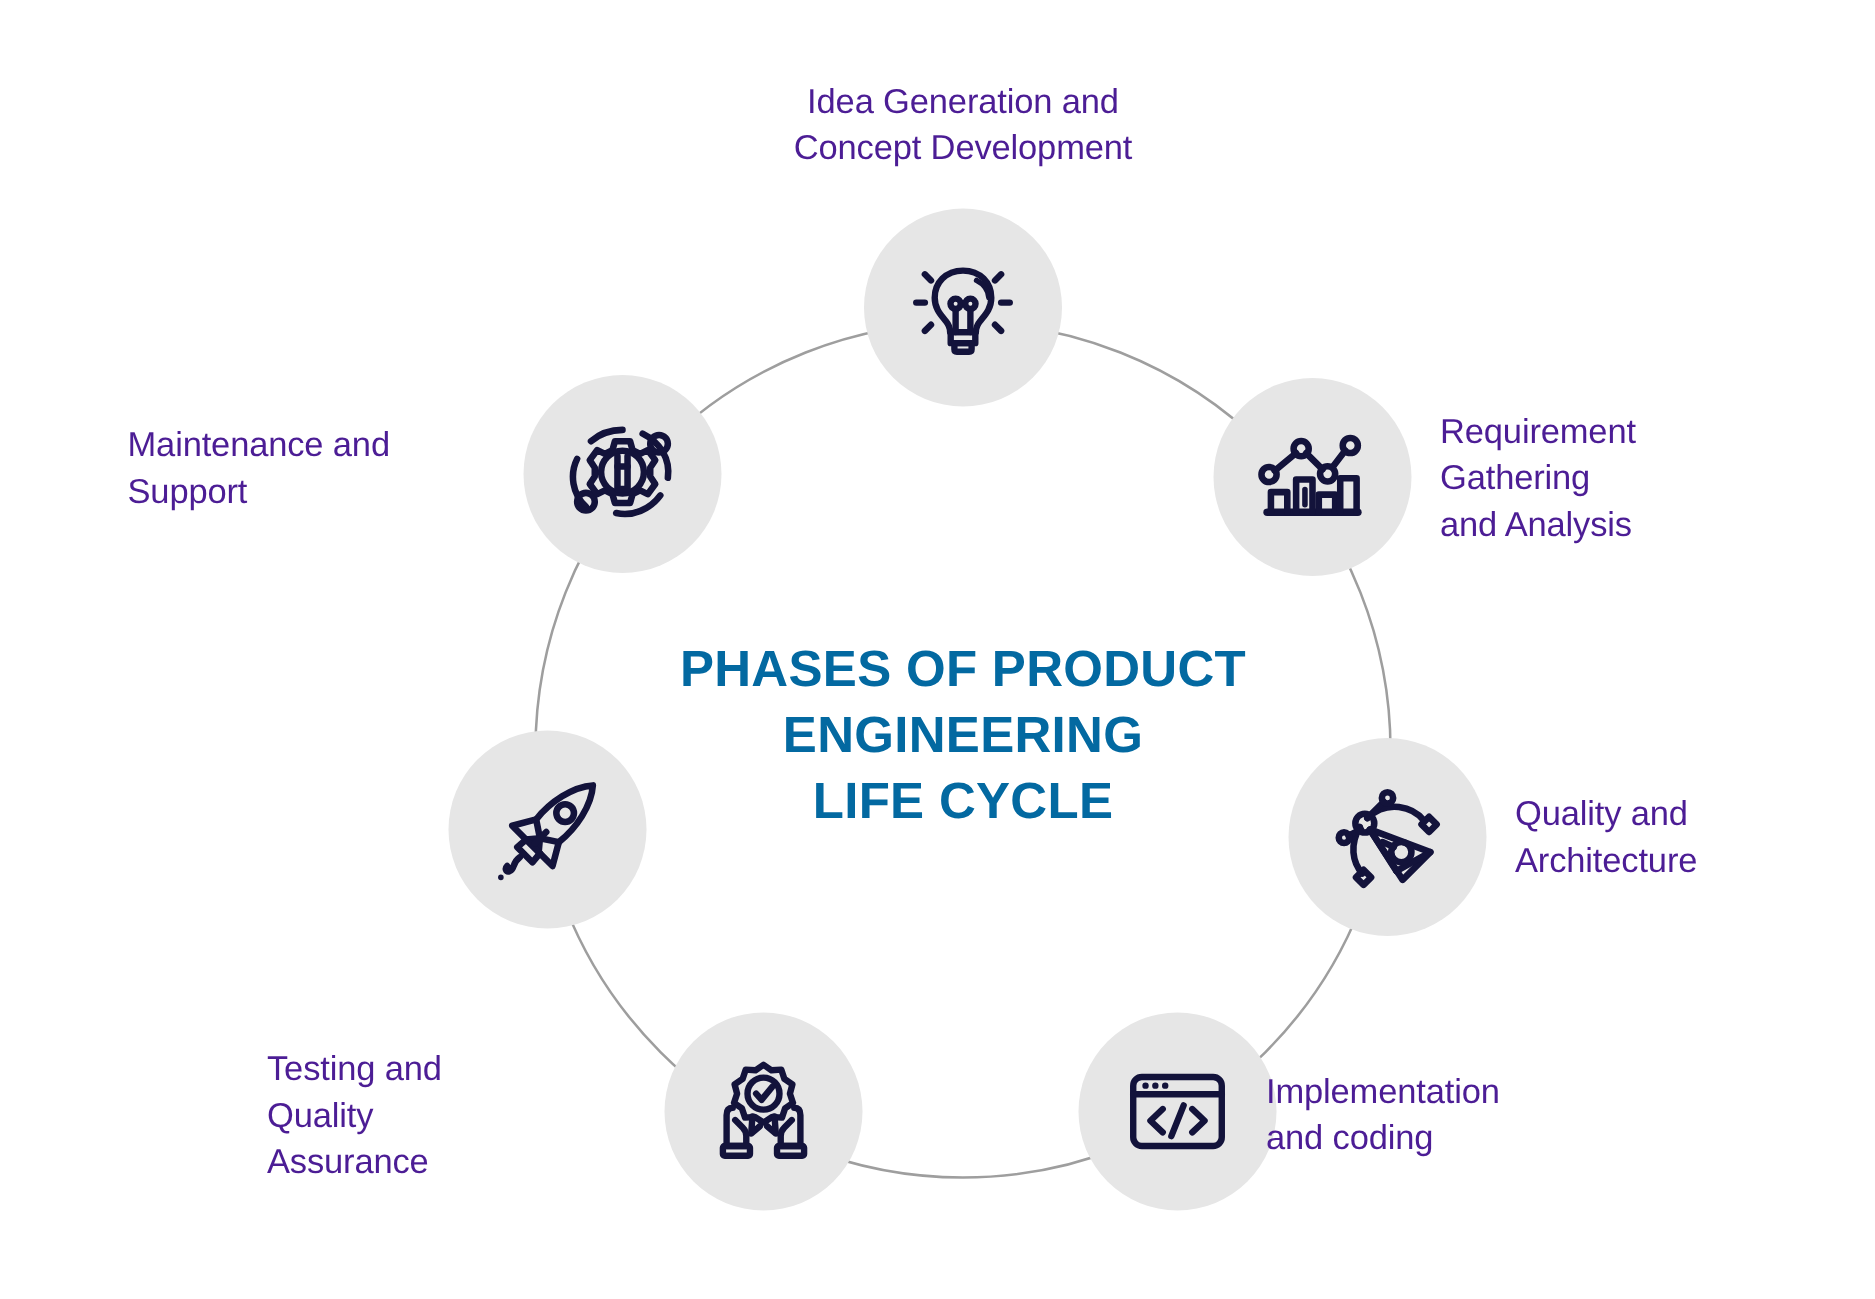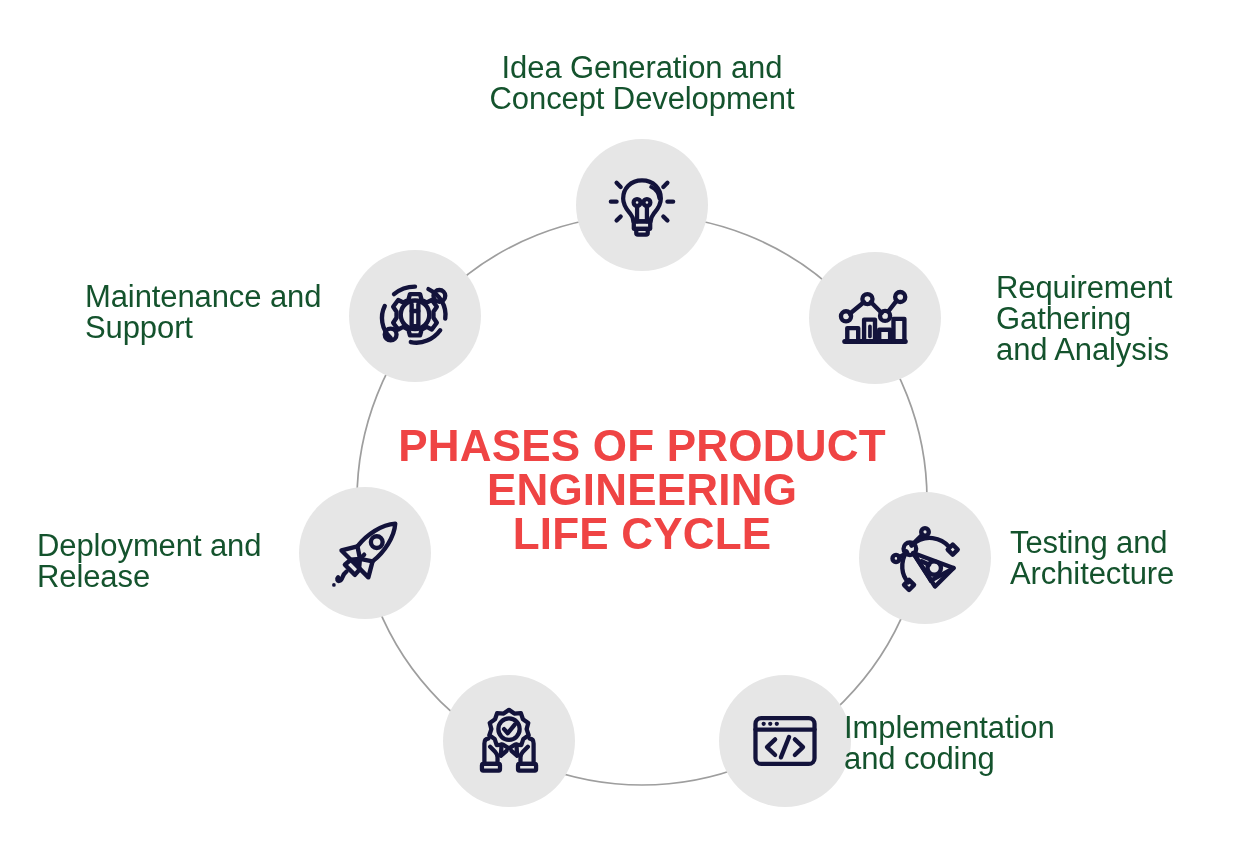--- a/index.html
+++ b/index.html
@@ -24,38 +24,38 @@
     display:flex;align-items:center;justify-content:center;
   }
   .node svg{display:block;}
   .ico{stroke:#13133b;fill:none;stroke-width:5.2;
        stroke-linecap:round;stroke-linejoin:round;}
   .ico-f{fill:#13133b;stroke:none;}
 
   
   .label{
     position:absolute;
-    color:#14532d;
-    font-size:31px;
+    color:#4c1d95;
+    font-size:23px;
     line-height:31px;
     white-space:pre-line;
     letter-spacing:-0.1px;
   }
   .lbl-c{text-align:center;}
   .lbl-l{text-align:left;}
   .lbl-r{}
 
   
   #center-title{
     position:absolute;
     left:376px;top:424px;
     width:532px;
     text-align:center;
-    color:#ef4444;
-    font-size:44px;
+    color:#0369a1;
+    font-size:34px;
     font-weight:bold;
     line-height:44px;
     letter-spacing:0.2px;
     white-space:pre-line;
   }
 </style>
 </head>
 <body>
 
 <div id="stage">
@@ -183,33 +183,34 @@
         <circle cx="50" cy="48.5" r="17"></circle>
         <path d="M46 36 L46 44 L54 44 L54 36"></path>
         <path d="M46 44 L46 62 L54 62 L54 44"></path>
       </g>
     </svg>
   </div>
 
   <div class="label lbl-c" style="left:452px;top:52px;width:380px;">Idea Generation and
 Concept Development</div>
 
-  <div class="label lbl-l" style="left:960px;top:272px;width:250px;margin-left:36px;">Requirement
+  <div class="label lbl-l" style="left:960px;top:272px;width:250px;">Requirement
 Gathering
 and Analysis</div>
 
-  <div class="label lbl-l" style="left:1010px;top:527px;width:230px;">Testing and
+  <div class="label lbl-l" style="left:1010px;top:527px;width:230px;">Quality and
 Architecture</div>
 
   <div class="label lbl-l" style="left:844px;top:712px;width:260px;">Implementation
 and coding</div>
 
-
-  <div class="label lbl-r" style="left:37px;top:530px;width:244px;">Deployment and
-Release</div>
+  <div class="label lbl-r" style="left:178px;top:697px;width:230px;">Testing and
+Quality
+Assurance</div>
+
 
   <div class="label lbl-r" style="left:85px;top:281px;width:242px;">Maintenance and
 Support</div>
 
   <div id="center-title">PHASES OF PRODUCT
 ENGINEERING
 LIFE CYCLE</div>
 
 </div>
 

